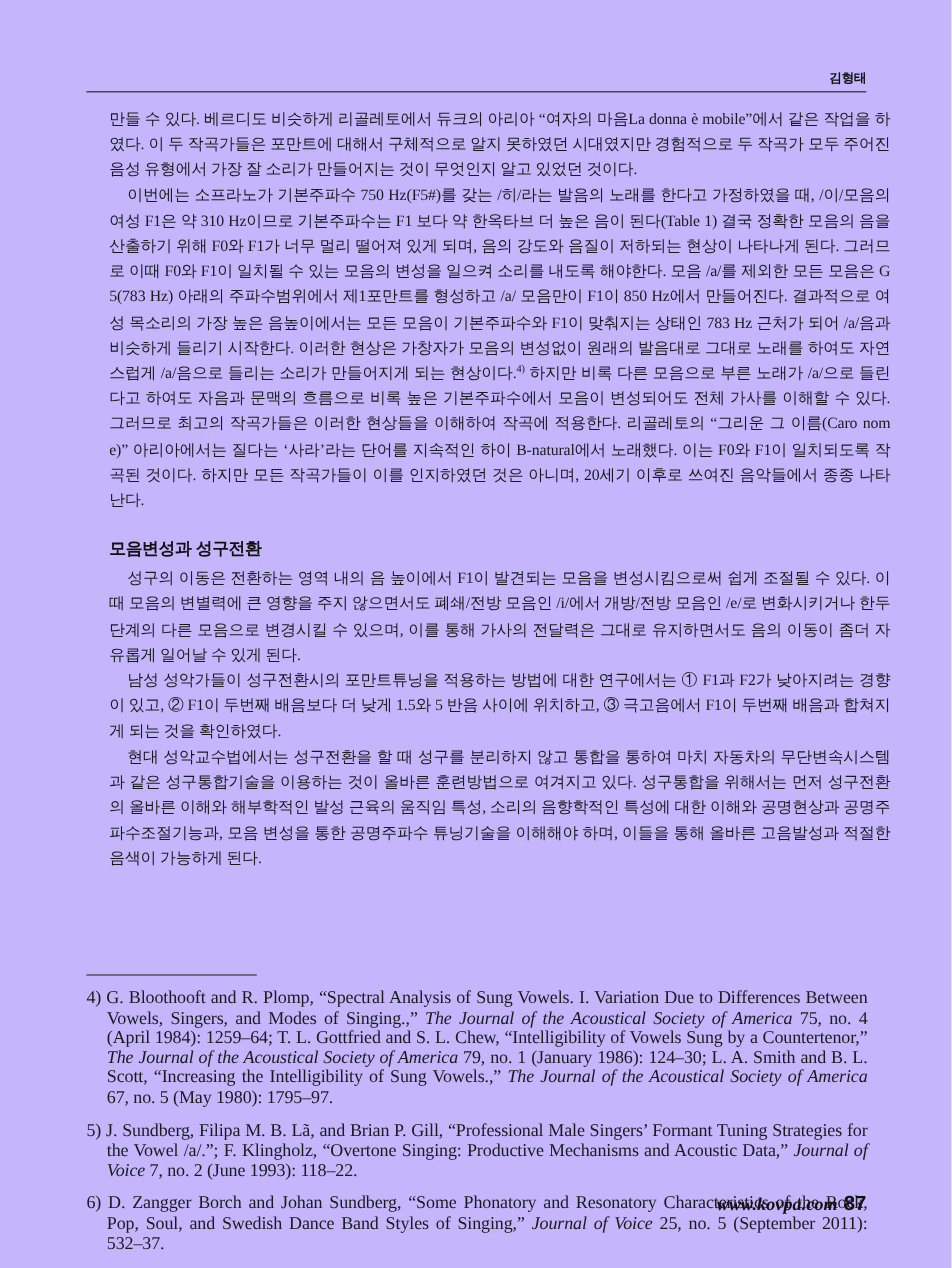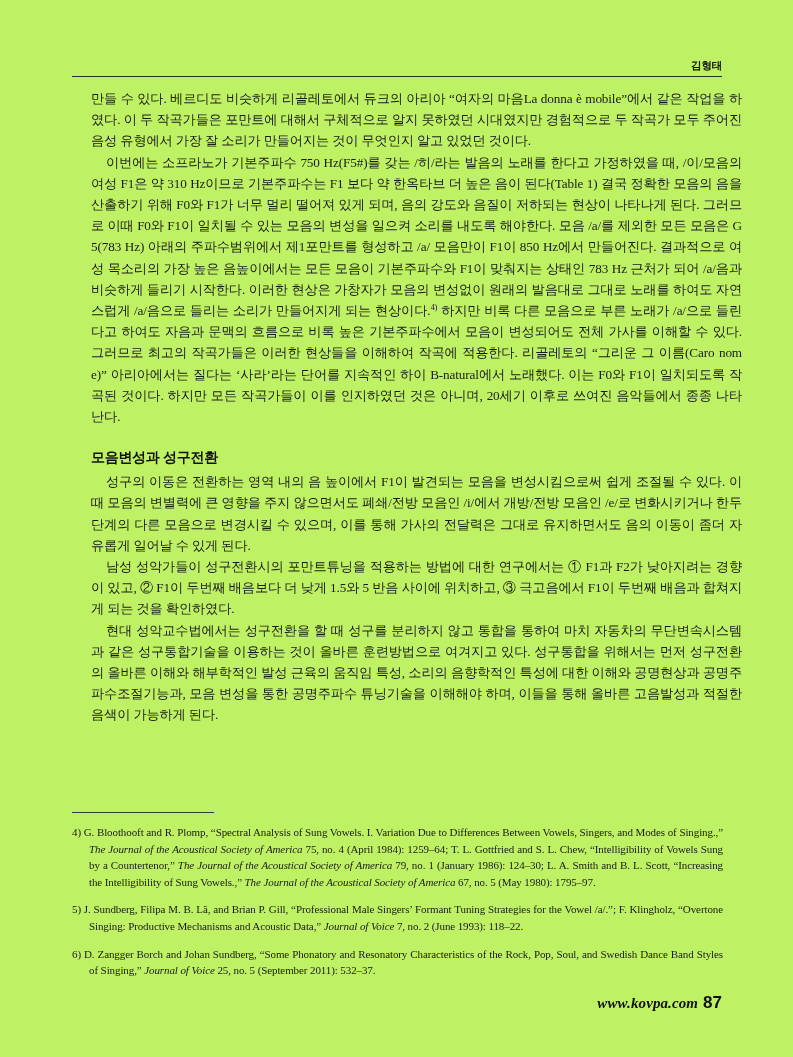--- a/index.html
+++ b/index.html
@@ -10,21 +10,21 @@
   body {
     font-family: "Liberation Serif", "DejaVu Serif", serif;
     color: #1a1a1a;
     -webkit-font-smoothing: antialiased;
   }
   .page {
     position: relative;
     width: 793px;
     height: 1057px;
     margin: 0 auto;
-    background: #bef264;
+    background: #c4b5fd;
     box-sizing: border-box;
     overflow: hidden;
   }
 
   
   .running-head {
     position: absolute;
     left: 72px;
     right: 71px;
     top: 58px;
@@ -93,21 +93,21 @@
     top: 812px;
     width: 651px;
   }
   .fn-rule {
     width: 142px;
     border-top: 1.1px solid #3a3a3a;
     margin: 0 0 7px 0;
   }
   .fn-item {
     display: block;
-    font-size: 11px;
+    font-size: 15px;
     line-height: 16.6px;
     text-align: justify;
     letter-spacing: -0.1px;
     padding-left: 17px;
     text-indent: -17px;
     margin-bottom: 1px;
     margin-top: 11px;
   }
 
   

